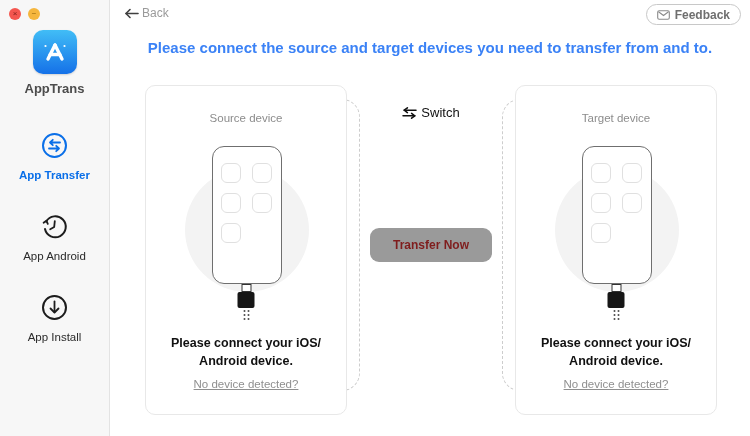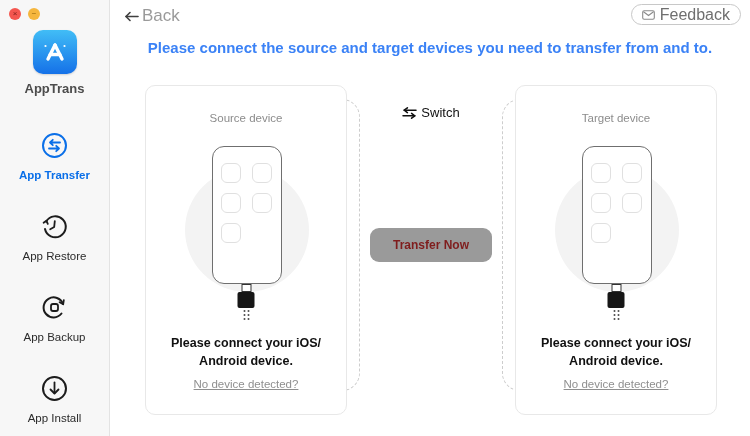--- a/index.html
+++ b/index.html
@@ -24,26 +24,26 @@
   .nav { margin-top:36px; display:flex; flex-direction:column; align-items:center; }
   .nav-item { display:flex; flex-direction:column; align-items:center; gap:6px;
     cursor:pointer; margin-bottom:32px; }
   .nav-label { font-size:11.5px; color:#2b2b2b; }
   .nav-item.active .nav-label { color:#0a6fe8; font-weight:bold; }
 
   
   .main { position:relative; flex:1; background:#fff; }
   .back-btn { position:absolute; top:6px; left:14px; display:flex; align-items:center;
     gap:3px; cursor:pointer; }
-  .back-label { font-size:17px; color:#9a9a9a; }
+  .back-label { font-size:12px; color:#9a9a9a; }
   .page-title { position:absolute; top:5px; left:0; right:0; text-align:center;
     font-size:12.5px; font-weight:bold; color:#000; }
   .feedback-btn { position:absolute; top:4px; right:9px; height:21px; padding:0 10px;
     border:1px solid #c8c8c8; border-radius:11px; display:flex; align-items:center;
-    gap:5px; font-size:16px; color:#6f6f6f; background:#fff; cursor:pointer; }
+    gap:5px; font-size:12px; color:#6f6f6f; background:#fff; cursor:pointer;font-weight:bold; }
   .heading { position:absolute; top:39px; left:0; right:0; text-align:center;
     font-size:15px; font-weight:bold; color:#3b82f6; }
 
   
   .device-wrap { position:absolute; top:85px; width:202px; height:330px; }
   .device-wrap.source { left:35px; }
   .device-wrap.target { left:405px; }
   .dashed-outline { position:absolute; top:14px; bottom:24px;
     border:1px dashed #cdcdcd; border-radius:18px; z-index:0; }
   .source .dashed-outline { left:14px; right:-13px; }
@@ -123,33 +123,23 @@
       </div>
 
       <div class="nav-item">
         <span class="nav-icon">
           <svg width="27" height="27" viewBox="0 0 27 27" fill="none">
             <path d="M5.2 8.5 A10.5 10.5 0 1 1 4 16" stroke="#1c1c1c" stroke-width="2" stroke-linecap="round"></path>
             <path d="M2.6 9.8 L5.4 7.6 L6.8 10.9" stroke="#1c1c1c" stroke-width="1.8" stroke-linecap="round" stroke-linejoin="round" fill="none"></path>
             <path d="M13.8 8.2 L13.2 14 L9.2 16.2" stroke="#1c1c1c" stroke-width="1.8" stroke-linecap="round" stroke-linejoin="round"></path>
           </svg>
         </span>
-        <span class="nav-label">App Restore</span>
-      </div>
-
-      <div class="nav-item">
-        <span class="nav-icon">
-          <svg width="27" height="27" viewBox="0 0 27 27" fill="none">
-            <path d="M20.5 19.5 A10 10 0 1 1 22 10" stroke="#1c1c1c" stroke-width="2" stroke-linecap="round"></path>
-            <path d="M18.6 8.2 L22.2 10.2 L22.8 6.2" stroke="#1c1c1c" stroke-width="1.8" stroke-linecap="round" stroke-linejoin="round" fill="none"></path>
-            <rect x="10" y="10" width="7" height="7" rx="2" stroke="#1c1c1c" stroke-width="1.8"></rect>
-          </svg>
-        </span>
-        <span class="nav-label">App Backup</span>
-      </div>
+        <span class="nav-label">App Android</span>
+      </div>
+
 
       <div class="nav-item">
         <span class="nav-icon">
           <svg width="27" height="27" viewBox="0 0 27 27" fill="none">
             <circle cx="13.5" cy="13.5" r="11.5" stroke="#1c1c1c" stroke-width="2"></circle>
             <g stroke="#1c1c1c" stroke-width="1.8" stroke-linecap="round" stroke-linejoin="round">
               <path d="M13.5 7.5 V18"></path>
               <path d="M9.5 14.5 L13.5 18.5 L17.5 14.5"></path>
             </g>
           </svg>

